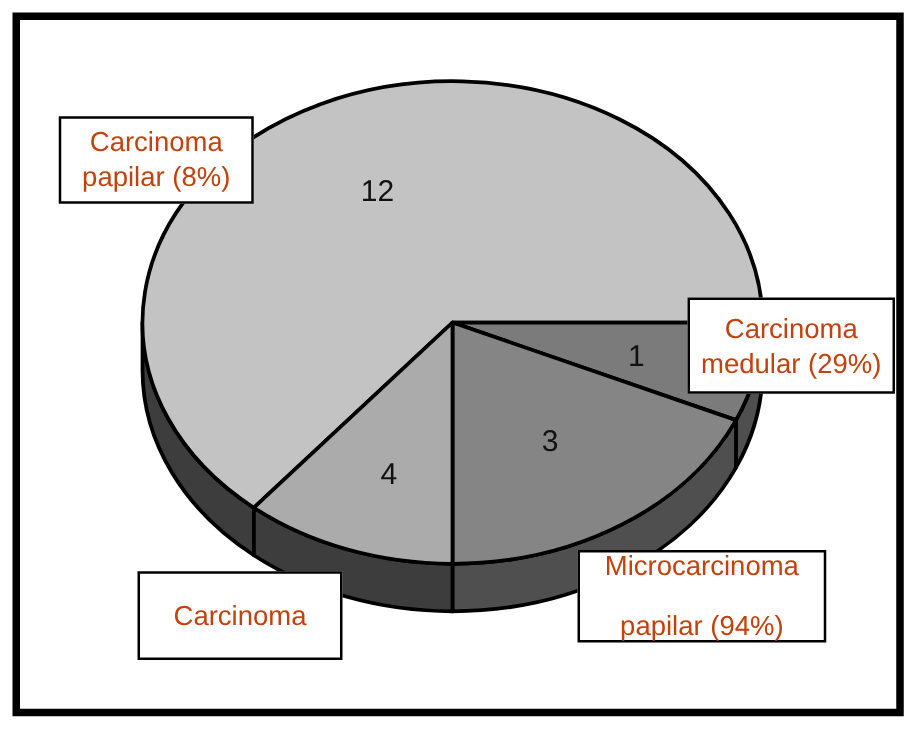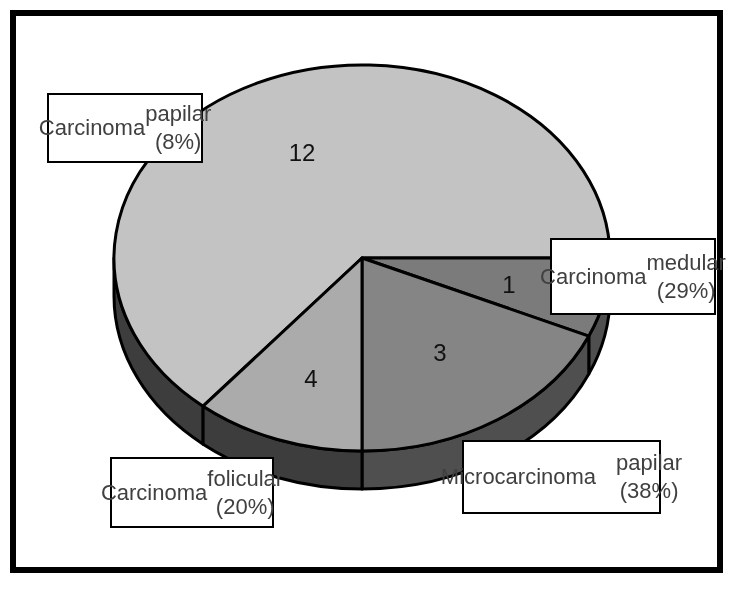--- a/index.html
+++ b/index.html
@@ -10,27 +10,27 @@
     font-family:"Liberation Sans", sans-serif;
     overflow:hidden;
   }
   .chart-svg{position:absolute;left:0;top:0;width:738px;height:590px;}
   .callout{
     position:absolute;
     box-sizing:border-box;
     background:#ffffff;
     border:2px solid #000000;
     display:flex;
-    flex-direction:row;
+    flex-direction:column;
     justify-content:center;
     align-items:center;
     text-align:center;
     font-size:22px;
     line-height:1.27;
-    color:#404040;
+    color:#c2410c;
     z-index:3;
   }
   .count-label{
     font-size:24px;
     fill:#111111;
     text-anchor:middle;
   }
   #callout-papilar      {left:47px;  top:93px;  width:156px; height:70px;}
   #callout-medular      {left:550px; top:238px; width:166px; height:77px;}
   #callout-folicular    {left:110px; top:457px; width:164px; height:71px;}
@@ -62,20 +62,19 @@
   <div class="callout" id="callout-papilar">
     <span>Carcinoma</span>
     <span>papilar (8%)</span>
   </div>
   <div class="callout" id="callout-medular">
     <span>Carcinoma</span>
     <span>medular (29%)</span>
   </div>
   <div class="callout" id="callout-micro">
     <span>Microcarcinoma</span>
-    <span>papilar (38%)</span>
+    <span>papilar (94%)</span>
   </div>
   <div class="callout" id="callout-folicular">
     <span>Carcinoma</span>
-    <span>folicular (20%)</span>
   </div>
 
 </div>
 
 </body></html>

